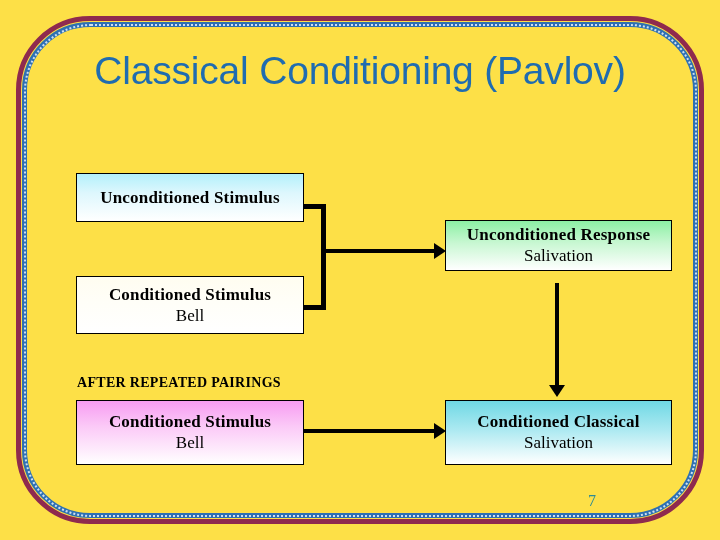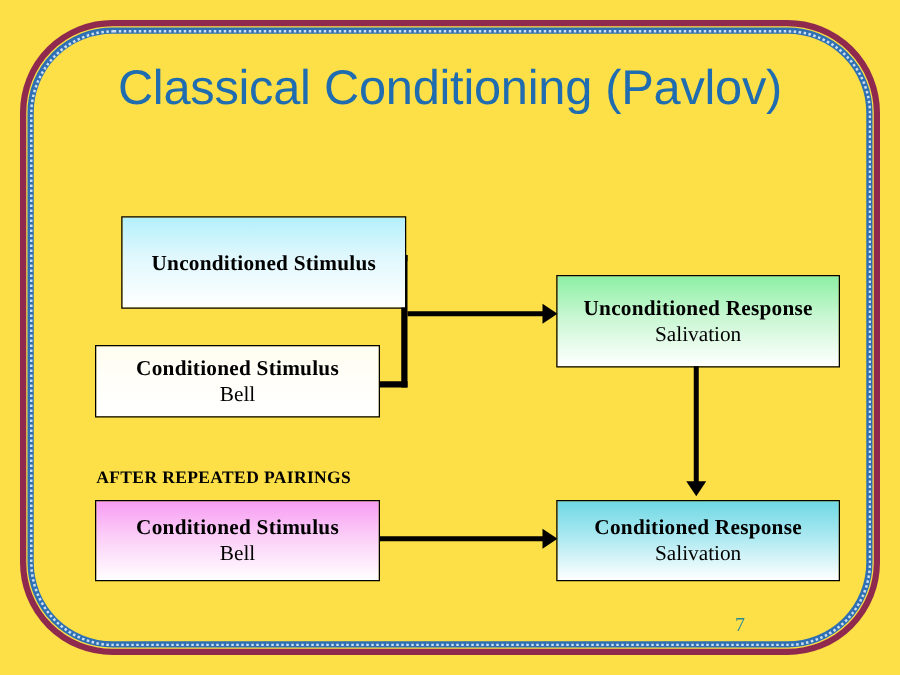--- a/index.html
+++ b/index.html
@@ -96,25 +96,25 @@
     white-space: nowrap;
   }
   .box .line2 {
     font-family: "Liberation Serif", serif;
     font-weight: normal;
     font-size: 17px;
     line-height: 22px;
     white-space: nowrap;
   }
 
-  #box-us  { left: 76px;  top: 173px; width: 228px; height: 74px;
-             background: linear-gradient(to bottom, #b3f0fb 0%, #ddf7fd 40%, #ffffff 100%); margin-left: 21px; }
+  #box-us  { left: 76px;  top: 173px; width: 228px; height: 49px;
+             background: linear-gradient(to bottom, #b3f0fb 0%, #ddf7fd 40%, #ffffff 100%); }
   #box-cs  { left: 76px;  top: 276px; width: 228px; height: 58px;
              background: linear-gradient(to bottom, #fffdf0 0%, #fffef8 45%, #ffffff 100%); }
-  #box-ur  { left: 445px; top: 220px; width: 227px; height: 74px;
+  #box-ur  { left: 445px; top: 220px; width: 227px; height: 51px;
              background: linear-gradient(to bottom, #8cf0a4 0%, #c8f7d2 45%, #ffffff 100%); }
   #box-cs2 { left: 76px;  top: 400px; width: 228px; height: 65px;
              background: linear-gradient(to bottom, #f79cf2 0%, #fbc9f7 40%, #ffffff 100%); }
   #box-cr  { left: 445px; top: 400px; width: 227px; height: 65px;
              background: linear-gradient(to bottom, #6fd8e4 0%, #abe9f1 45%, #ffffff 100%); }
 
   
   .conn { position: absolute; background: #000000; z-index: 2; }
 
   
@@ -216,19 +216,19 @@
   </div>
 
   <div class="caption">AFTER REPEATED PAIRINGS</div>
 
   <div class="box" id="box-cs2">
     <div class="line1">Conditioned Stimulus</div>
     <div class="line2">Bell</div>
   </div>
 
   <div class="box" id="box-cr">
-    <div class="line1">Conditioned Response</div>
+    <div class="line1">Conditioned Classical</div>
     <div class="line2">Salivation</div>
   </div>
 
   <div class="page-number">7</div>
 
 </div>
 
 </body></html>

